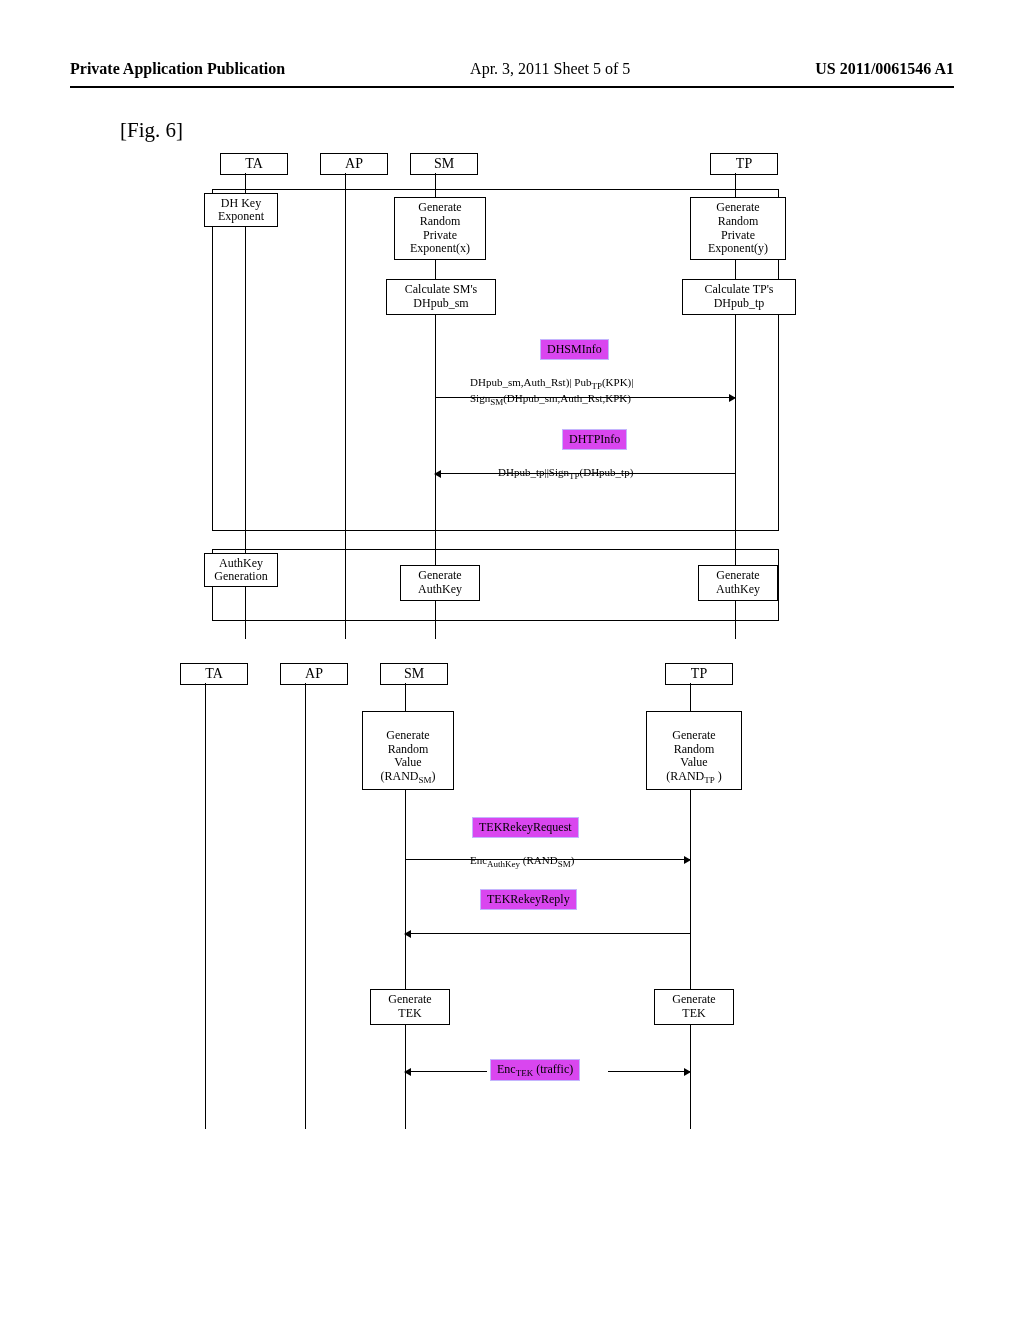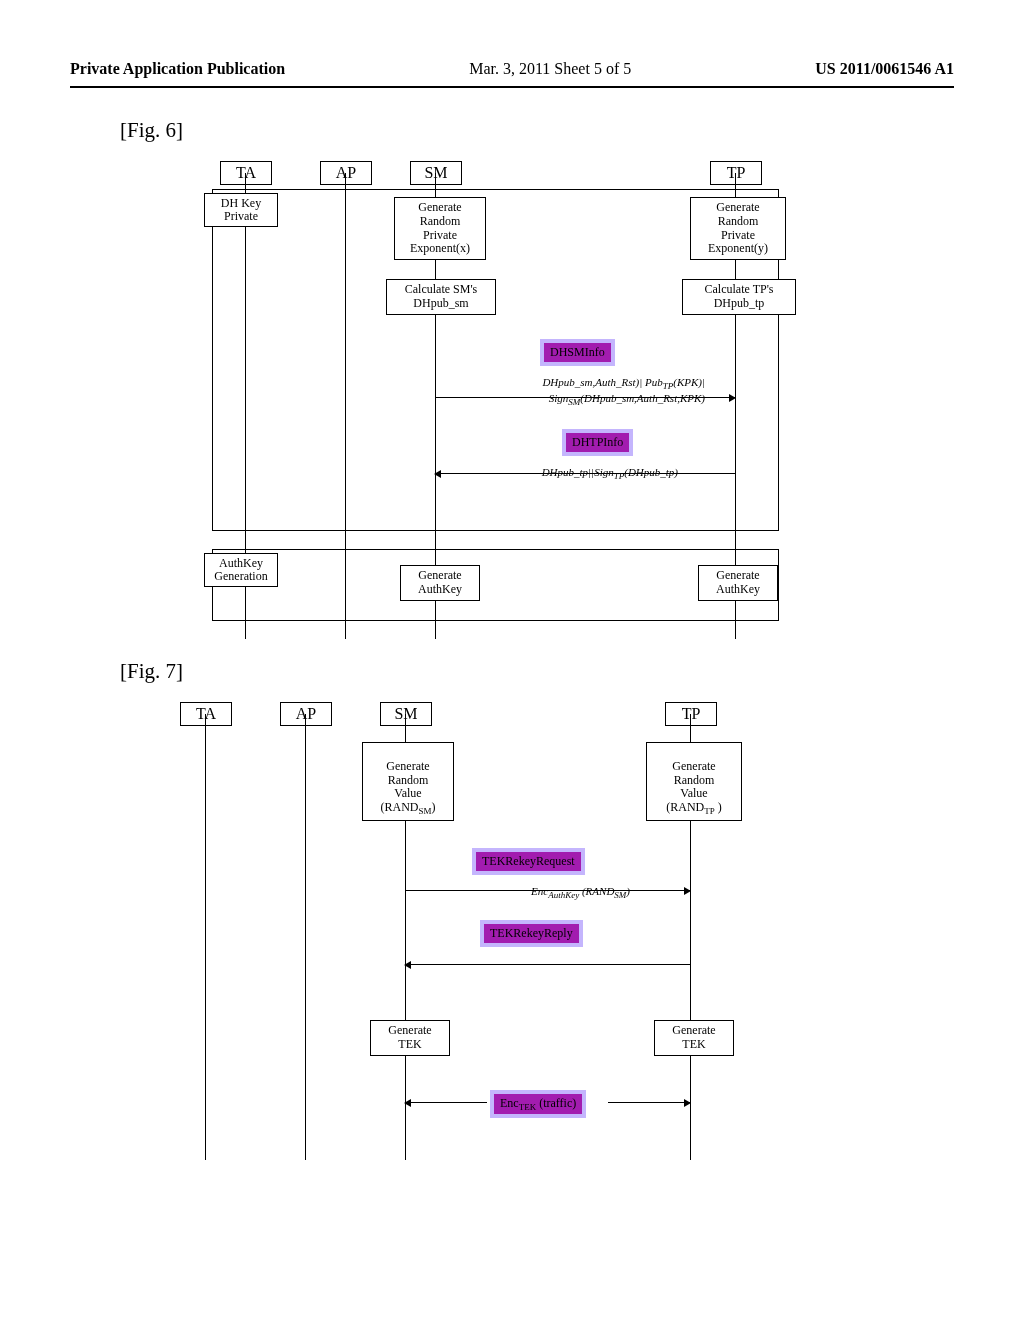--- a/index.html
+++ b/index.html
@@ -26,27 +26,27 @@
   .fig-label { font-size: 21px; margin: 10px 0 6px 50px; }
 
   
   .seq {
     position: relative;
     margin: 0 auto 20px auto;
     border:none;
   }
   .life-head {
     position: absolute;
-    top: 12px;
+    top: 4px;
     width: 50px;
     text-align: center;
     border: 1px solid #000;
     background:#fff;
-    font-size: 16px;
-    padding: 2px 0;
+    font-size: 14px;
+    padding: 2px 8px;
   }
   .life-line {
     position: absolute;
     top: 24px;
     width: 0;
     border-left: 1px solid #000;
   }
   .phase-box {
     position: absolute;
     border: 1px solid #000;
@@ -67,33 +67,32 @@
     border: 1px solid #000;
     background: #fff;
     font-size: 12px;
     text-align: center;
     line-height: 1.15;
     padding: 3px 4px;
     white-space: pre-line;
   }
   .msg-box {
     position: absolute;
-    border: 4px solid #c4b5fd;
-    background: #a21caf;
+    border: 1px solid #c4b5fd;
+    background: #d946ef;
     font-size: 12px;
     text-align: left;
     padding: 2px 6px;
   }
   .msg-text {
     position: absolute;
     font-size: 11px;
-    text-align: right;
+    text-align: left;
     line-height: 1.2;
     white-space: pre-line;
-    font-style: italic;
   }
   .arrow-line {
     position: absolute;
     height: 0;
     border-top: 1px solid #000;
   }
   .arrow-head-r::after {
     content: "";
     position: absolute;
     right: -1px; top: -4px;
@@ -116,41 +115,41 @@
   }
   .sub { font-size: 9px; vertical-align: sub; }
 </style>
 </head>
 <body>
 
 <div class="page">
 
   <div class="header-row">
     <div class="header-left">Private Application Publication</div>
-    <div class="header-mid">Mar. 3, 2011  Sheet 5 of 5</div>
+    <div class="header-mid">Apr. 3, 2011  Sheet 5 of 5</div>
     <div class="header-right">US 2011/0061546 A1</div>
   </div>
   <div class="hr-line"></div>
 
   <div class="fig-label">[Fig. 6]</div>
   <div class="seq" style="width:640px;height:490px;margin-left:140px;">
 
     <div class="life-head" style="left:10px;">TA</div>
     <div class="life-head" style="left:110px;">AP</div>
     <div class="life-head" style="left:200px;">SM</div>
     <div class="life-head" style="left:500px;">TP</div>
 
     <div class="life-line" style="left:35px; height:466px;"></div>
     <div class="life-line" style="left:135px;height:466px;"></div>
     <div class="life-line" style="left:225px;height:466px;"></div>
     <div class="life-line" style="left:525px;height:466px;"></div>
 
     <div class="phase-span" style="left:2px;top:40px;width:565px;height:340px;"></div>
     <div class="phase-box" style="left:-6px;top:44px;width:64px;">DH Key
-Private</div>
+Exponent</div>
 
     <div class="act-box" style="left:184px;top:48px;width:82px;">Generate
 Random
 Private
 Exponent(x)</div>
     <div class="vline-short" style="left:225px;top:112px;height:18px;"></div>
 
     <div class="act-box" style="left:480px;top:48px;width:86px;">Generate
 Random
 Private
@@ -178,21 +177,20 @@
     <div class="phase-span" style="left:2px;top:400px;width:565px;height:70px;"></div>
     <div class="phase-box" style="left:-6px;top:404px;width:64px;">AuthKey
 Generation</div>
 
     <div class="act-box" style="left:190px;top:416px;width:70px;">Generate
 AuthKey</div>
     <div class="act-box" style="left:488px;top:416px;width:70px;">Generate
 AuthKey</div>
   </div>
 
-  <div class="fig-label">[Fig. 7]</div>
   <div class="seq" style="width:640px;height:470px;margin-left:100px;">
 
     <div class="life-head" style="left:10px;">TA</div>
     <div class="life-head" style="left:110px;">AP</div>
     <div class="life-head" style="left:210px;">SM</div>
     <div class="life-head" style="left:495px;">TP</div>
 
     <div class="life-line" style="left:35px; height:446px;"></div>
     <div class="life-line" style="left:135px;height:446px;"></div>
     <div class="life-line" style="left:235px;height:446px;"></div>

